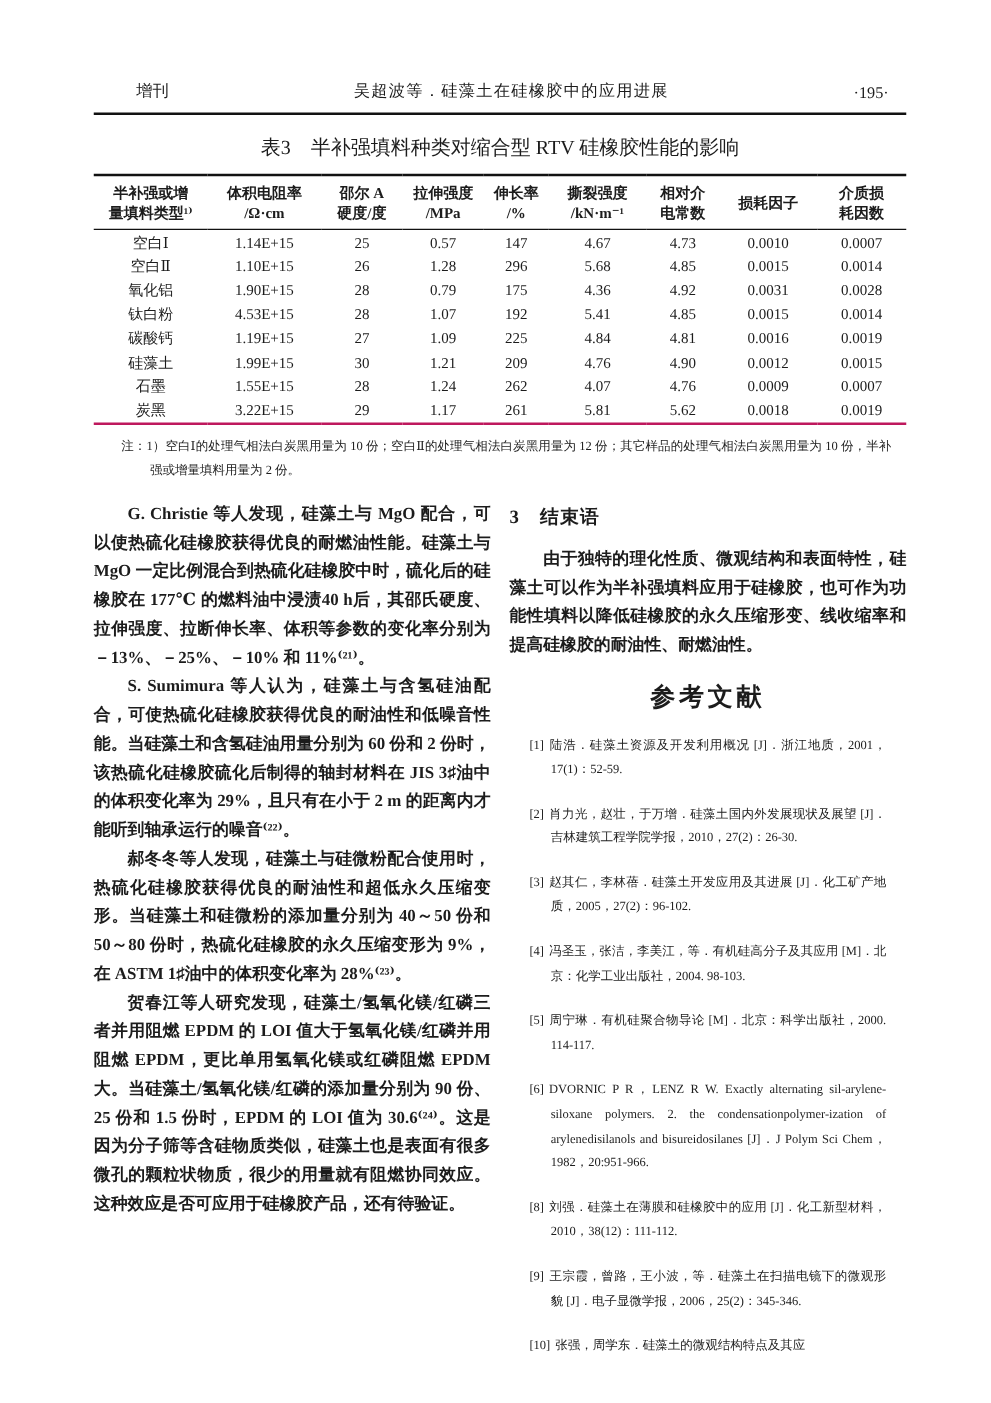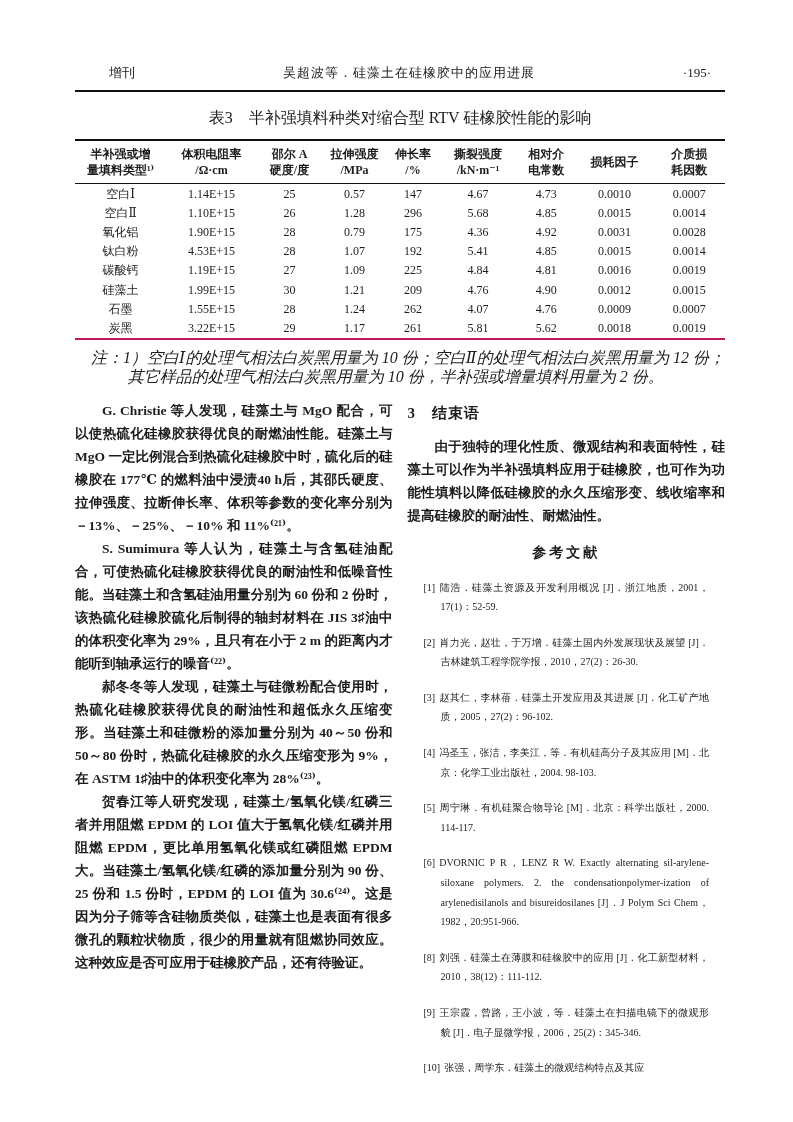--- a/index.html
+++ b/index.html
@@ -2,39 +2,39 @@
 <html lang="zh"><head>
 <meta charset="utf-8">
 <style>
   html,body { margin:0; padding:0; background:#ffffff; }
   .page {
     position:relative; width:793px; height:1122px; box-sizing:border-box;
     margin:0 auto; background:#ffffff; color:#1c1c1c;
     font-family:"Liberation Serif","DejaVu Serif",serif;
     padding:64px 68px 30px 75px; overflow:hidden;
   }
-  .running-head { display:flex; justify-content:space-between; align-items:center;
+  .running-head { display:flex; justify-content:space-between; align-items:flex-end;
     font-size:13px; padding:0 14px 0 34px; }
   .running-head .center { letter-spacing:1px; }
   .head-rule { border-bottom:2px solid #111; margin-top:8px; }
   .table-title { text-align:center; font-weight:normal; font-size:16px; margin:16px 0 10px; }
   table.data { width:100%; border-collapse:collapse;
     border-top:2px solid #111; border-bottom:2px solid #be185d; table-layout:fixed; }
   table.data thead tr { border-bottom:1.3px solid #111; }
   table.data th { font-weight:bold; font-size:12px; line-height:16px; padding:5px 0;
     text-align:center; vertical-align:middle; white-space:pre-line; }
   table.data td { font-size:12px; line-height:14px; padding:2.6px 0; text-align:center; }
-  .note { font-size:16px; line-height:19px; margin:8px 0 0; text-align:justify;
-    padding-left:3.3em; text-indent:-2.3em;font-style:italic; }
+  .note { font-size:10px; line-height:19px; margin:8px 12px 0; text-align:justify;
+    padding-left:3.3em; text-indent:-2.3em; }
   .columns { display:flex; gap:15px; margin-top:13px; }
   .col { flex:1; min-width:0; }
   .body-p { font-size:13.5px; line-height:23px; text-align:justify;
     text-indent:2em; margin:0;font-weight:bold; }
   .sec-head { font-size:15px; font-weight:bold; margin:5px 0 12px; letter-spacing:1px; }
-  .refs-head { font-size:14px; font-weight:bold; text-align:center; margin:17px 0 10px;
+  .refs-head { font-size:20px; font-weight:bold; text-align:center; margin:17px 0 10px;
     letter-spacing:3px; }
   .ref { font-size:10px; line-height:19.6px; text-align:justify; margin:16px;
     padding-left:1.7em; text-indent:-1.7em; }
   .ref-label { padding-right:4px; }
 </style>
 </head>
 <body>
 
 <div class="page">
 

